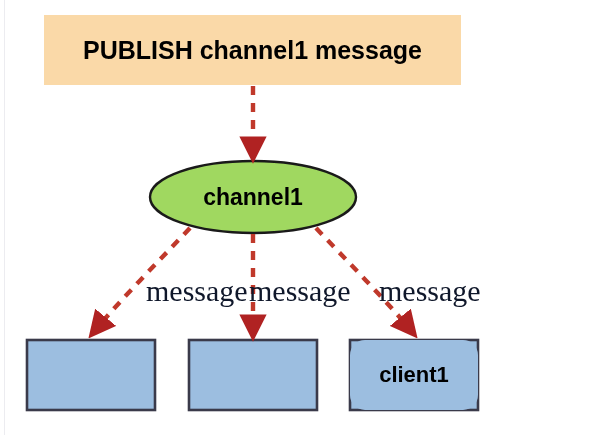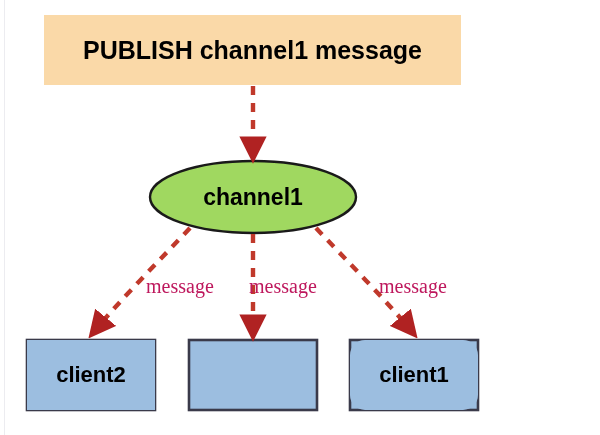--- a/index.html
+++ b/index.html
@@ -80,22 +80,22 @@
     font-size: 22px;
     font-weight: 700;
   }
   .client-node.c1 { left: 27px;  }
   .client-node.c2 { left: 189px; }
   .client-node.c3 { left: 350px; border-radius: 15px; }
 
   .edge-label {
     position: absolute;
     font-family: "Liberation Serif", serif;
-    font-size: 20px;
-    color: #be185d;
+    font-size: 30px;
+    color: #0f172a;
     white-space: nowrap;
     line-height: 1;
   }
   .edge-label.m1 { left: 146px; top: 276px; }
   .edge-label.m2 { left: 249px; top: 276px; }
   .edge-label.m3 { left: 379px; top: 276px; }
 </style>
 </head>
 <body>
 
@@ -128,23 +128,20 @@
   </svg>
 
   <div class="node publish-box">
     <span>PUBLISH channel1 message</span>
   </div>
 
   <div class="node channel-node">
     <span>channel1</span>
   </div>
 
-  <div class="node client-node c1">
-    <span>client2</span>
-  </div>
 
 
   <div class="node client-node c3">
     <span>client1</span>
   </div>
 
   <div class="edge-label m1">message</div>
   <div class="edge-label m2">message</div>
   <div class="edge-label m3">message</div>
 

